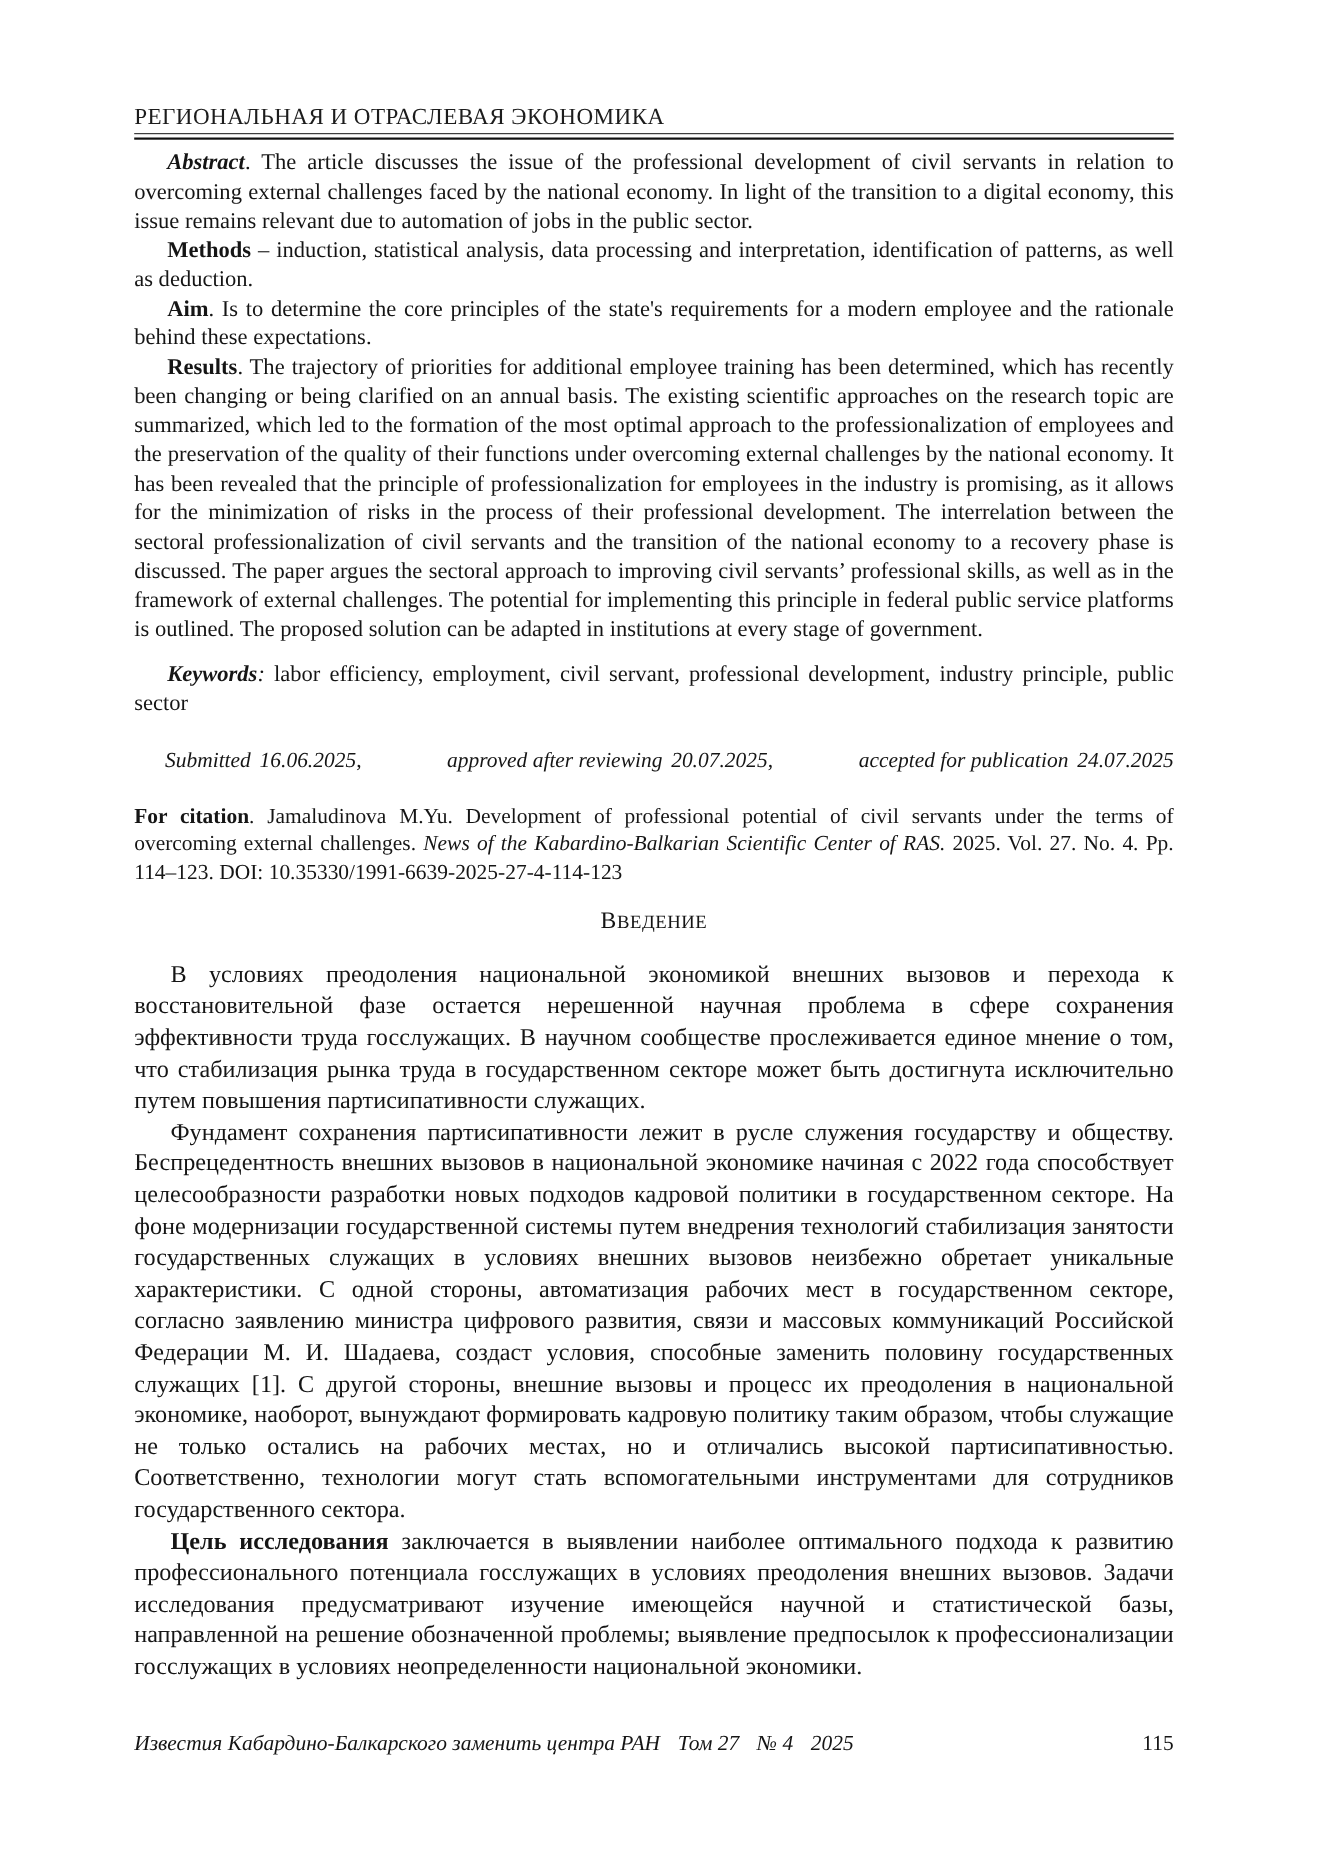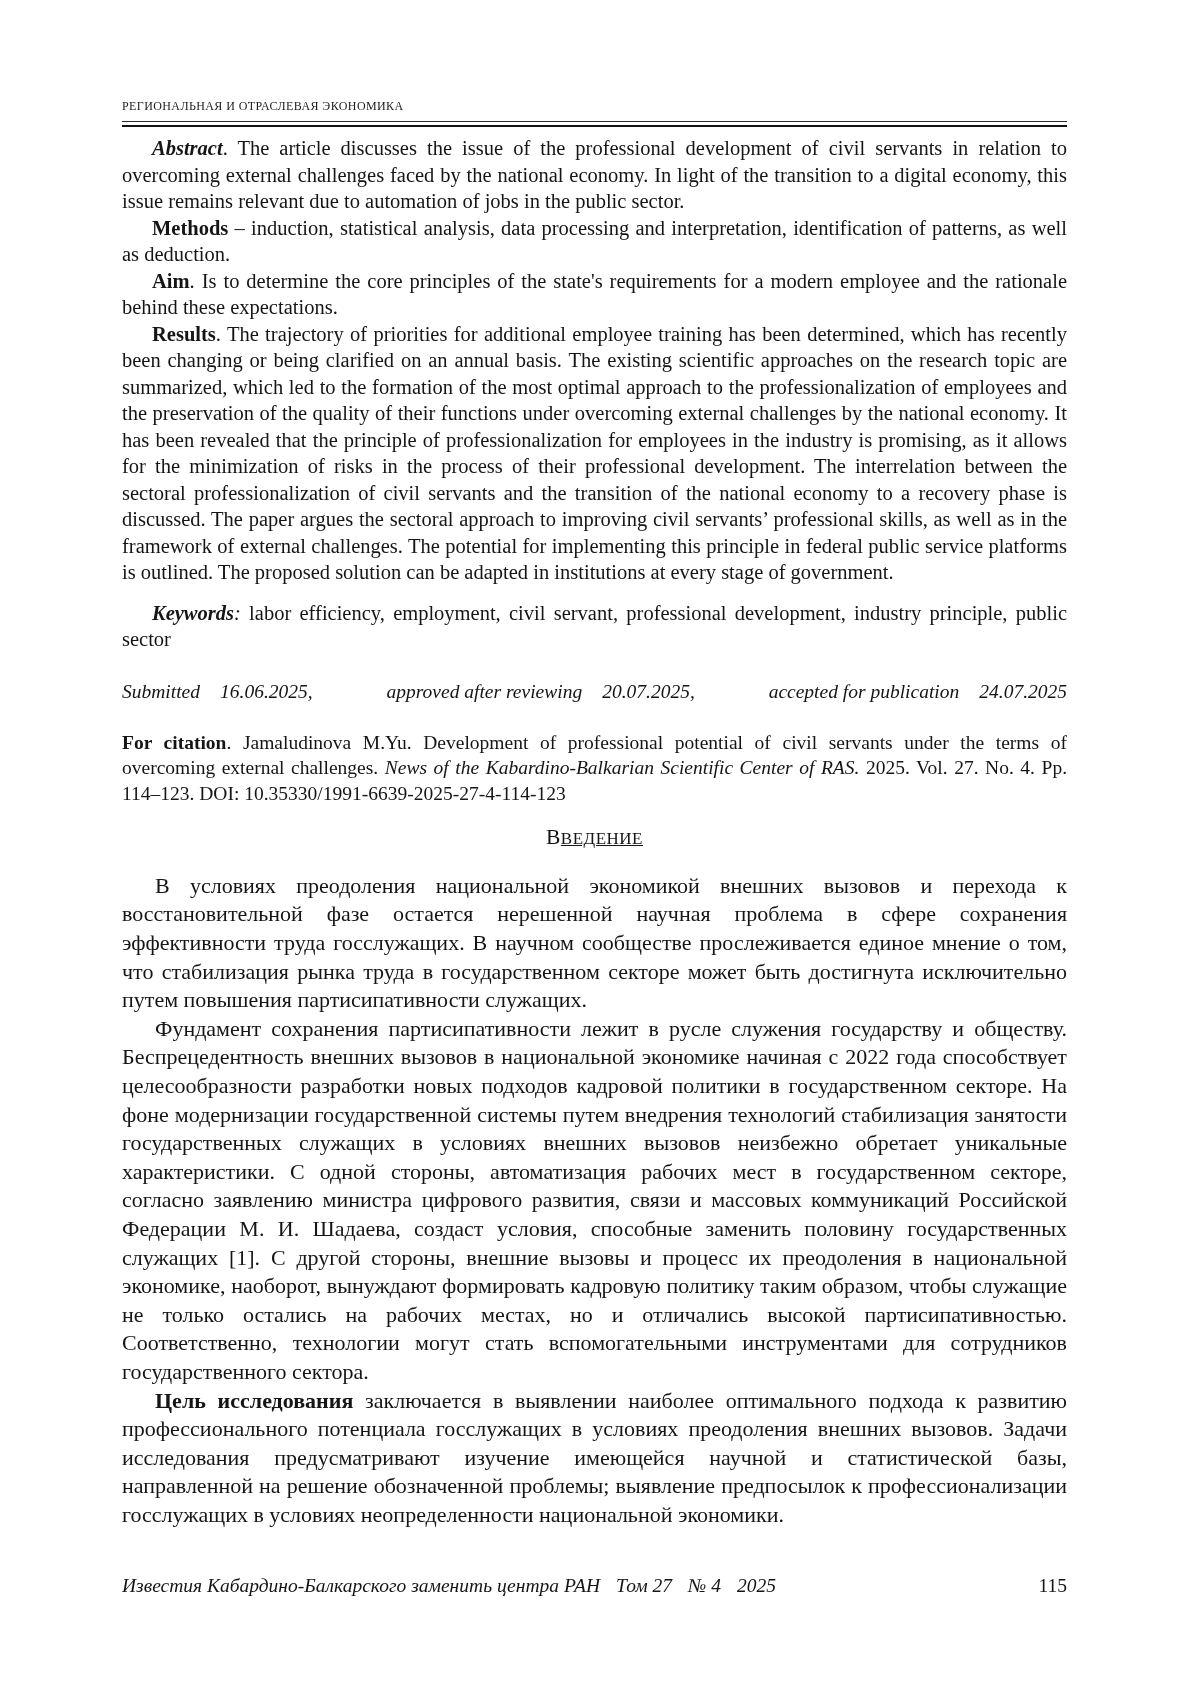--- a/index.html
+++ b/index.html
@@ -18,21 +18,21 @@
     overflow: hidden;
     -webkit-hyphens: none;
     hyphens: none;
   }
   .content {
     padding: 96px 133px 0 122px;
   }
 
   
   .running-head {
-    font-size: 12px;
+    font-size: 21px;
     letter-spacing: 0.4px;
     line-height: 20px;
     color: #1c1c1c;
   }
   .head-rule {
     margin-top: 5px;
     height: 3px;
     border-top: 1px solid #2a2a2a;
     border-bottom: 2.6px solid #111;
   }
@@ -57,40 +57,40 @@
 
   
   .dates-row {
     margin-top: 26px;
     display: flex;
     justify-content: space-between;
     font-style: italic;
     font-size: 19.5px;
     line-height: 25px;
   }
-  .date-pair { display: inline-flex; gap: 20px; white-space: nowrap; }
+  .date-pair { display: inline-flex; gap: 8px; white-space: nowrap; margin-left: 28px; }
 
   
   .citation-paragraph {
     margin: 26px 0 0 0;
     font-size: 19.5px;
     line-height: 25.5px;
     text-align: justify;
   }
 
   
   .intro-heading {
     margin-top: 16px;
     text-align: center;
     font-size: 21.5px;
     line-height: 30px;
     font-weight: normal;
     letter-spacing: 0.5px;
   }
-  .intro-heading .heading-rest { font-size: 17px; text-decoration: underline; }
+  .intro-heading .heading-rest { font-size: 17px; }
 
   
   .ru-block {
     margin-top: 4px;
     font-size: 22px;
     line-height: 28.6px;
     text-align: justify;
   }
   .ru-block p {
     margin: 0;

